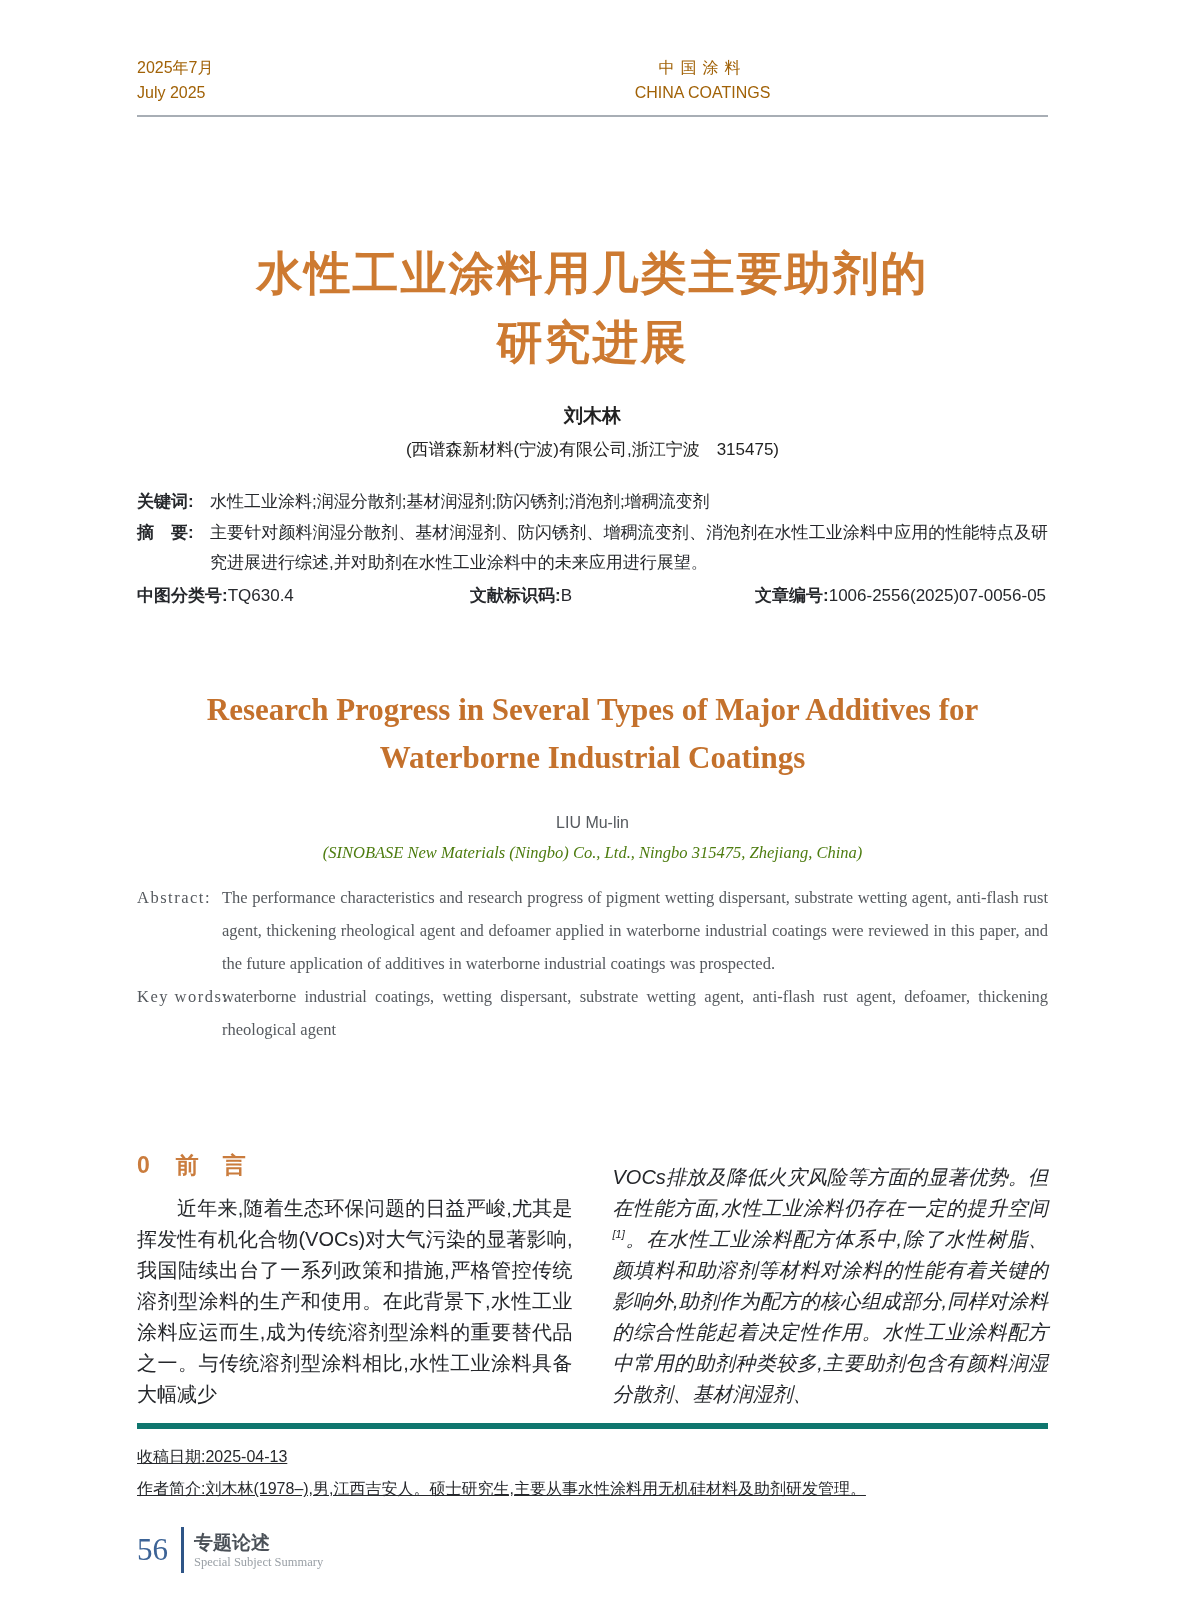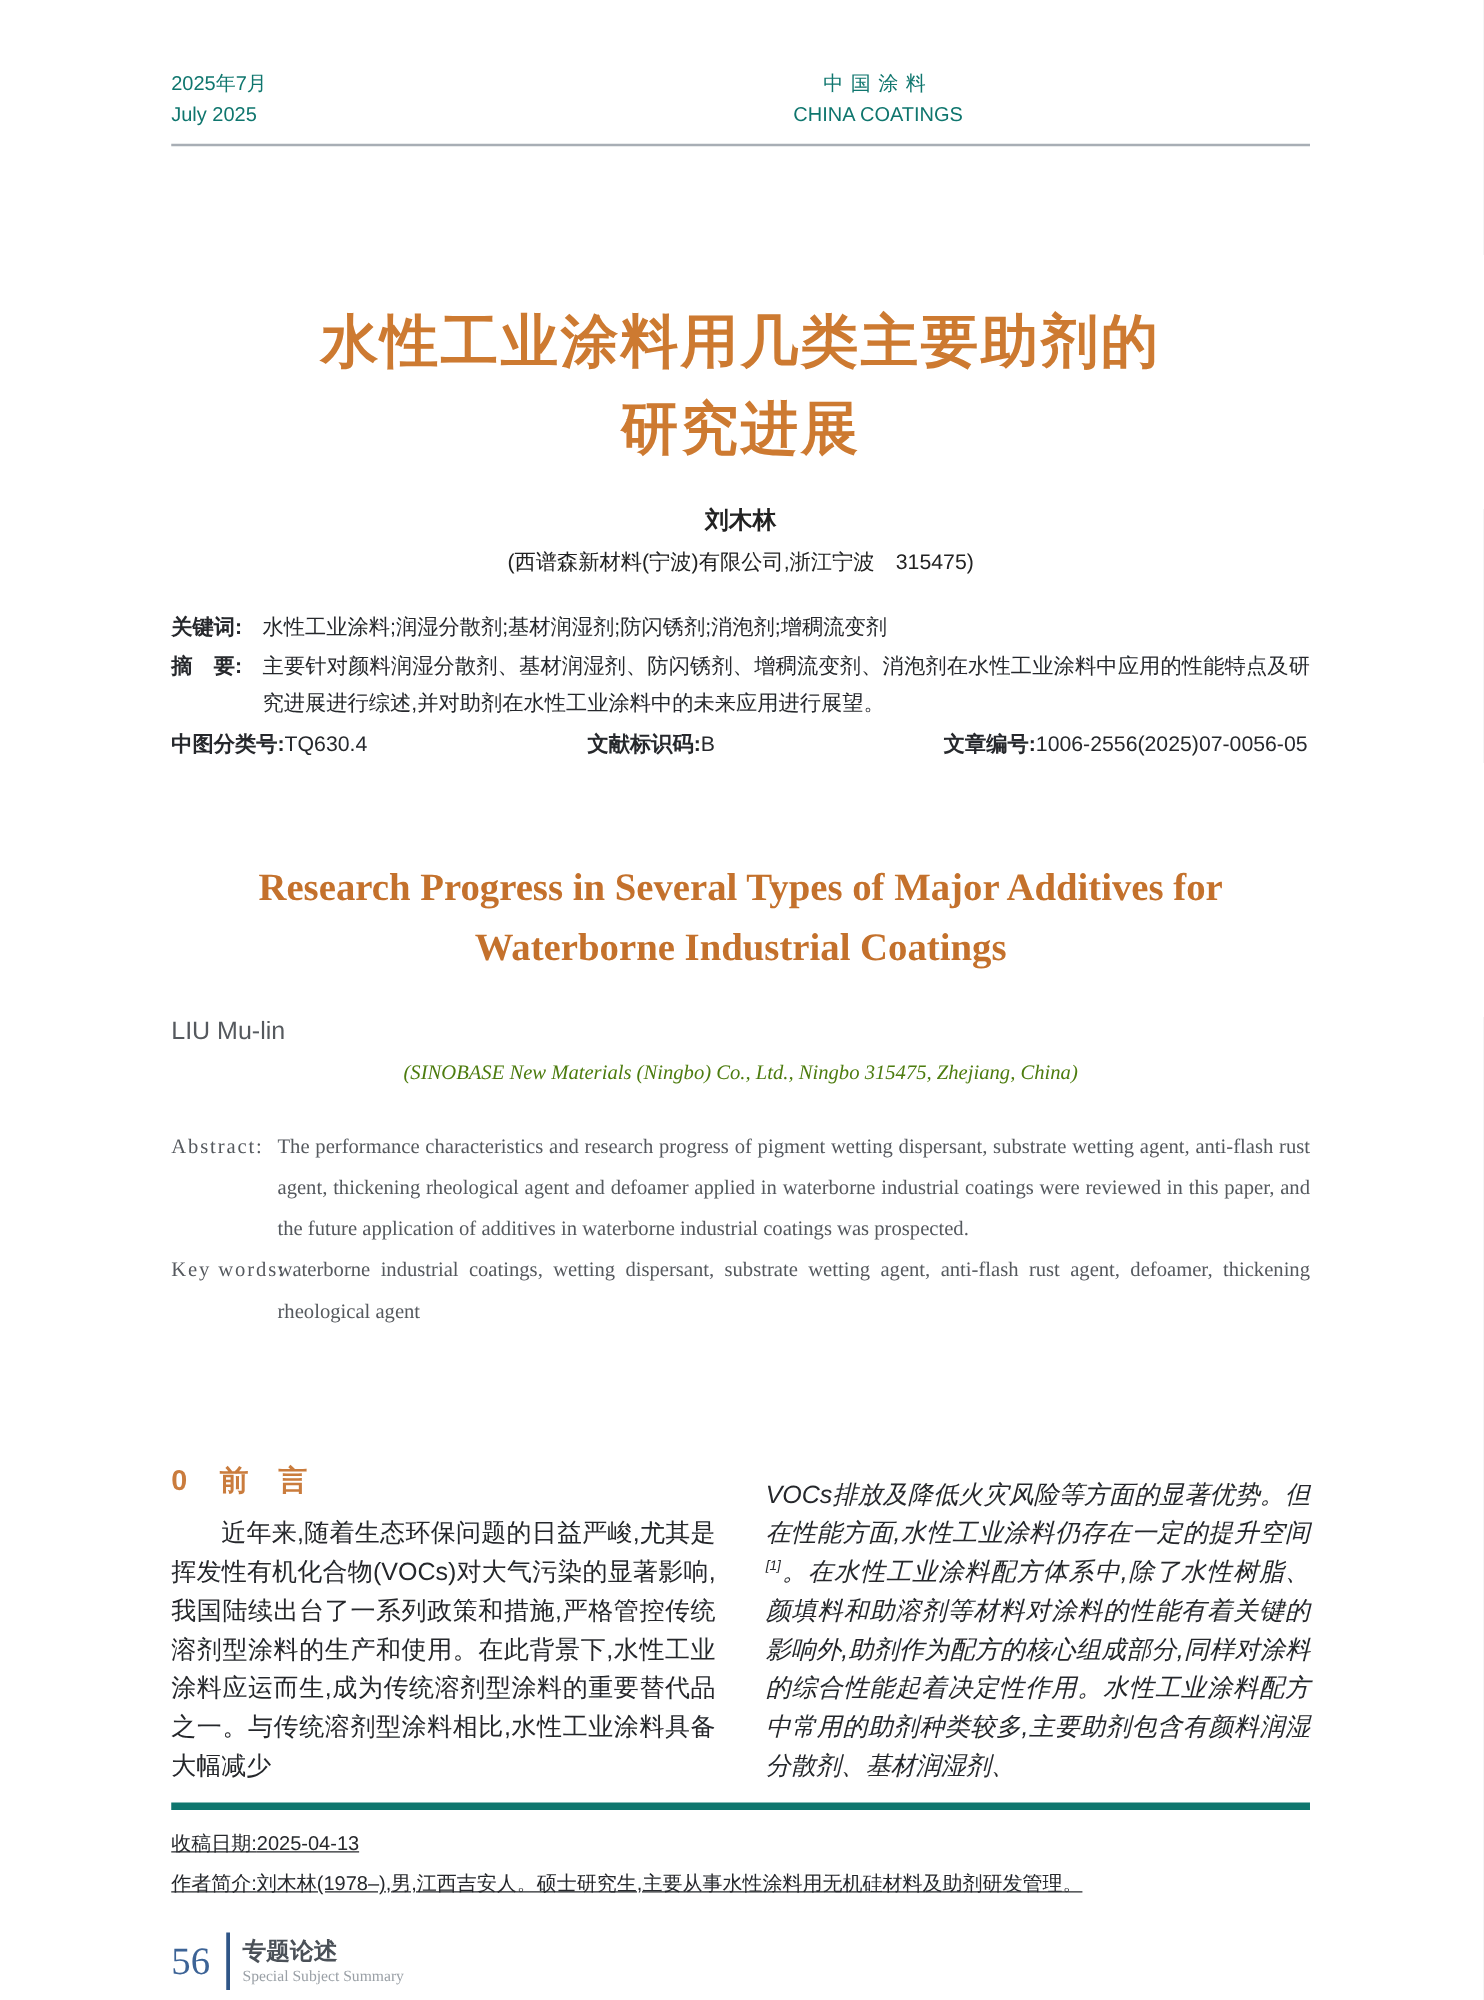--- a/index.html
+++ b/index.html
@@ -17,21 +17,21 @@
   .content { margin: 0 139px 0 137px; }
 
   
   .jheader {
     display: flex;
     justify-content: space-between;
     align-items: flex-end;
     padding-top: 56px;
     padding-bottom: 9px;
     border-bottom: 2px solid #a8aeb5;
-    color: #0f766e;
+    color: #a16207;
     font-size: 16px;
     line-height: 1.55;
   }
   .jheader .h-left  { text-align: left;  width: 220px; }
   .jheader .h-center{ text-align: center; flex: 1; }
   .jheader .h-right { text-align: right; width: 220px; }
   .spaced-cn { letter-spacing: 6px; }
 
   
   .title-cn {
@@ -86,34 +86,34 @@
     margin-top: 74px;
     text-align: center;
     font-family: "Liberation Serif", serif;
     font-weight: bold;
     font-size: 31px;
     line-height: 1.55;
     color: #c4712c;
   }
   .author-en {
     margin-top: 32px;
-    text-align: left;
-    font-size: 20px;
+    text-align: center;
+    font-size: 16px;
     color: #55595e;
   }
   .affil-en {
     margin-top: 11px;
     text-align: center;
     font-family: "Liberation Serif", serif;
     font-style: italic;
     font-size: 16.5px;
     color: #4d7c0f;
   }
   .meta-en {
-    margin-top: 32px;
+    margin-top: 18px;
     font-family: "Liberation Serif", serif;
     font-size: 16.5px;
     line-height: 2.0;
     color: #55595e;
   }
   .hang-en { position: relative; padding-left: 85px; text-align: justify; }
   .hang-en .lbl-en { position: absolute; left: 0; top: 0; letter-spacing: 1.5px; }
 
   
   .body-cols {

